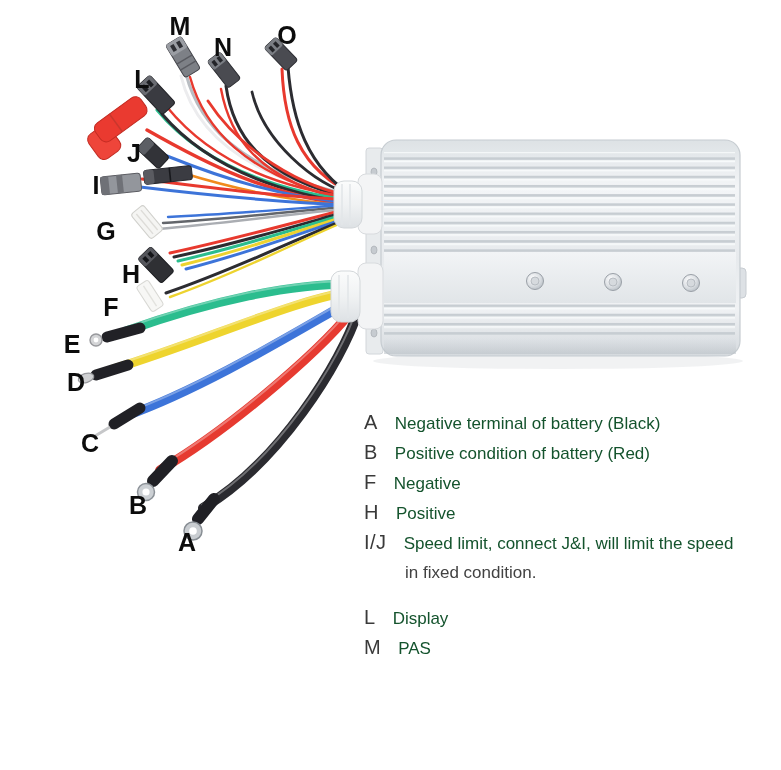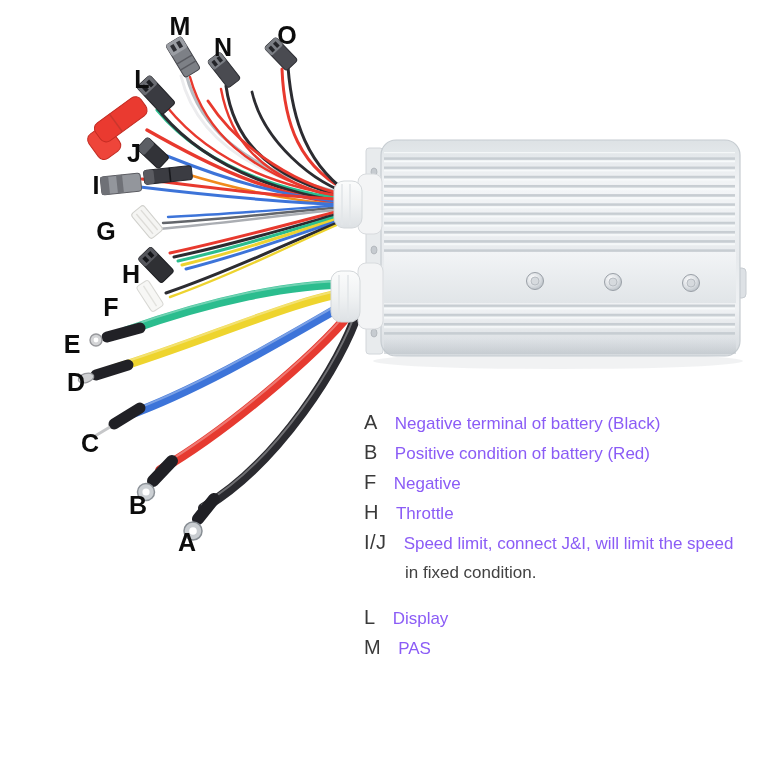--- a/index.html
+++ b/index.html
@@ -2,21 +2,21 @@
 <html><head>
 <meta charset="utf-8">
 <style>
   html,body{margin:0;padding:0;background:#fff;}
   body{width:781px;height:770px;font-family:"Liberation Sans",sans-serif;}
   .stage{position:relative;width:781px;height:770px;overflow:hidden;background:#fff;}
   .stage svg{position:absolute;left:0;top:0;}
   .legend{position:absolute;left:364px;top:413px;width:410px;}
   .legend-row{display:flex;align-items:baseline;line-height:19px;margin-bottom:10px;}
   .legend-key{font-size:20px;color:#3a3a3a;margin-right:17px;white-space:nowrap;letter-spacing:.5px;}
-  .legend-text{font-size:17px;color:#8b5cf6;white-space:nowrap;}
+  .legend-text{font-size:17px;color:#14532d;white-space:nowrap;}
   .legend-cont{font-size:17px;color:#424242;line-height:19px;margin:0 0 26px 41px;white-space:nowrap;}
   text.wire-letter{font-family:"Liberation Sans",sans-serif;font-weight:700;font-size:25px;fill:#0c0c0c;text-anchor:middle;}
 </style>
 </head>
 <body>
 
 <div class="stage">
 
 <svg width="781" height="770" viewBox="0 0 781 770">
   <defs>
@@ -246,21 +246,21 @@
   <div class="legend-row">
     <span class="legend-key">B</span>
     <span class="legend-text">Positive condition of battery (Red)</span>
   </div>
   <div class="legend-row">
     <span class="legend-key">F</span>
     <span class="legend-text">Negative</span>
   </div>
   <div class="legend-row">
     <span class="legend-key">H</span>
-    <span class="legend-text">Throttle</span>
+    <span class="legend-text">Positive</span>
   </div>
   <div class="legend-row">
     <span class="legend-key">I/J</span>
     <span class="legend-text">Speed limit, connect J&amp;I, will limit the speed</span>
   </div>
   <div class="legend-cont">in fixed condition.</div>
   <div class="legend-row">
     <span class="legend-key">L</span>
     <span class="legend-text">Display</span>
   </div>

